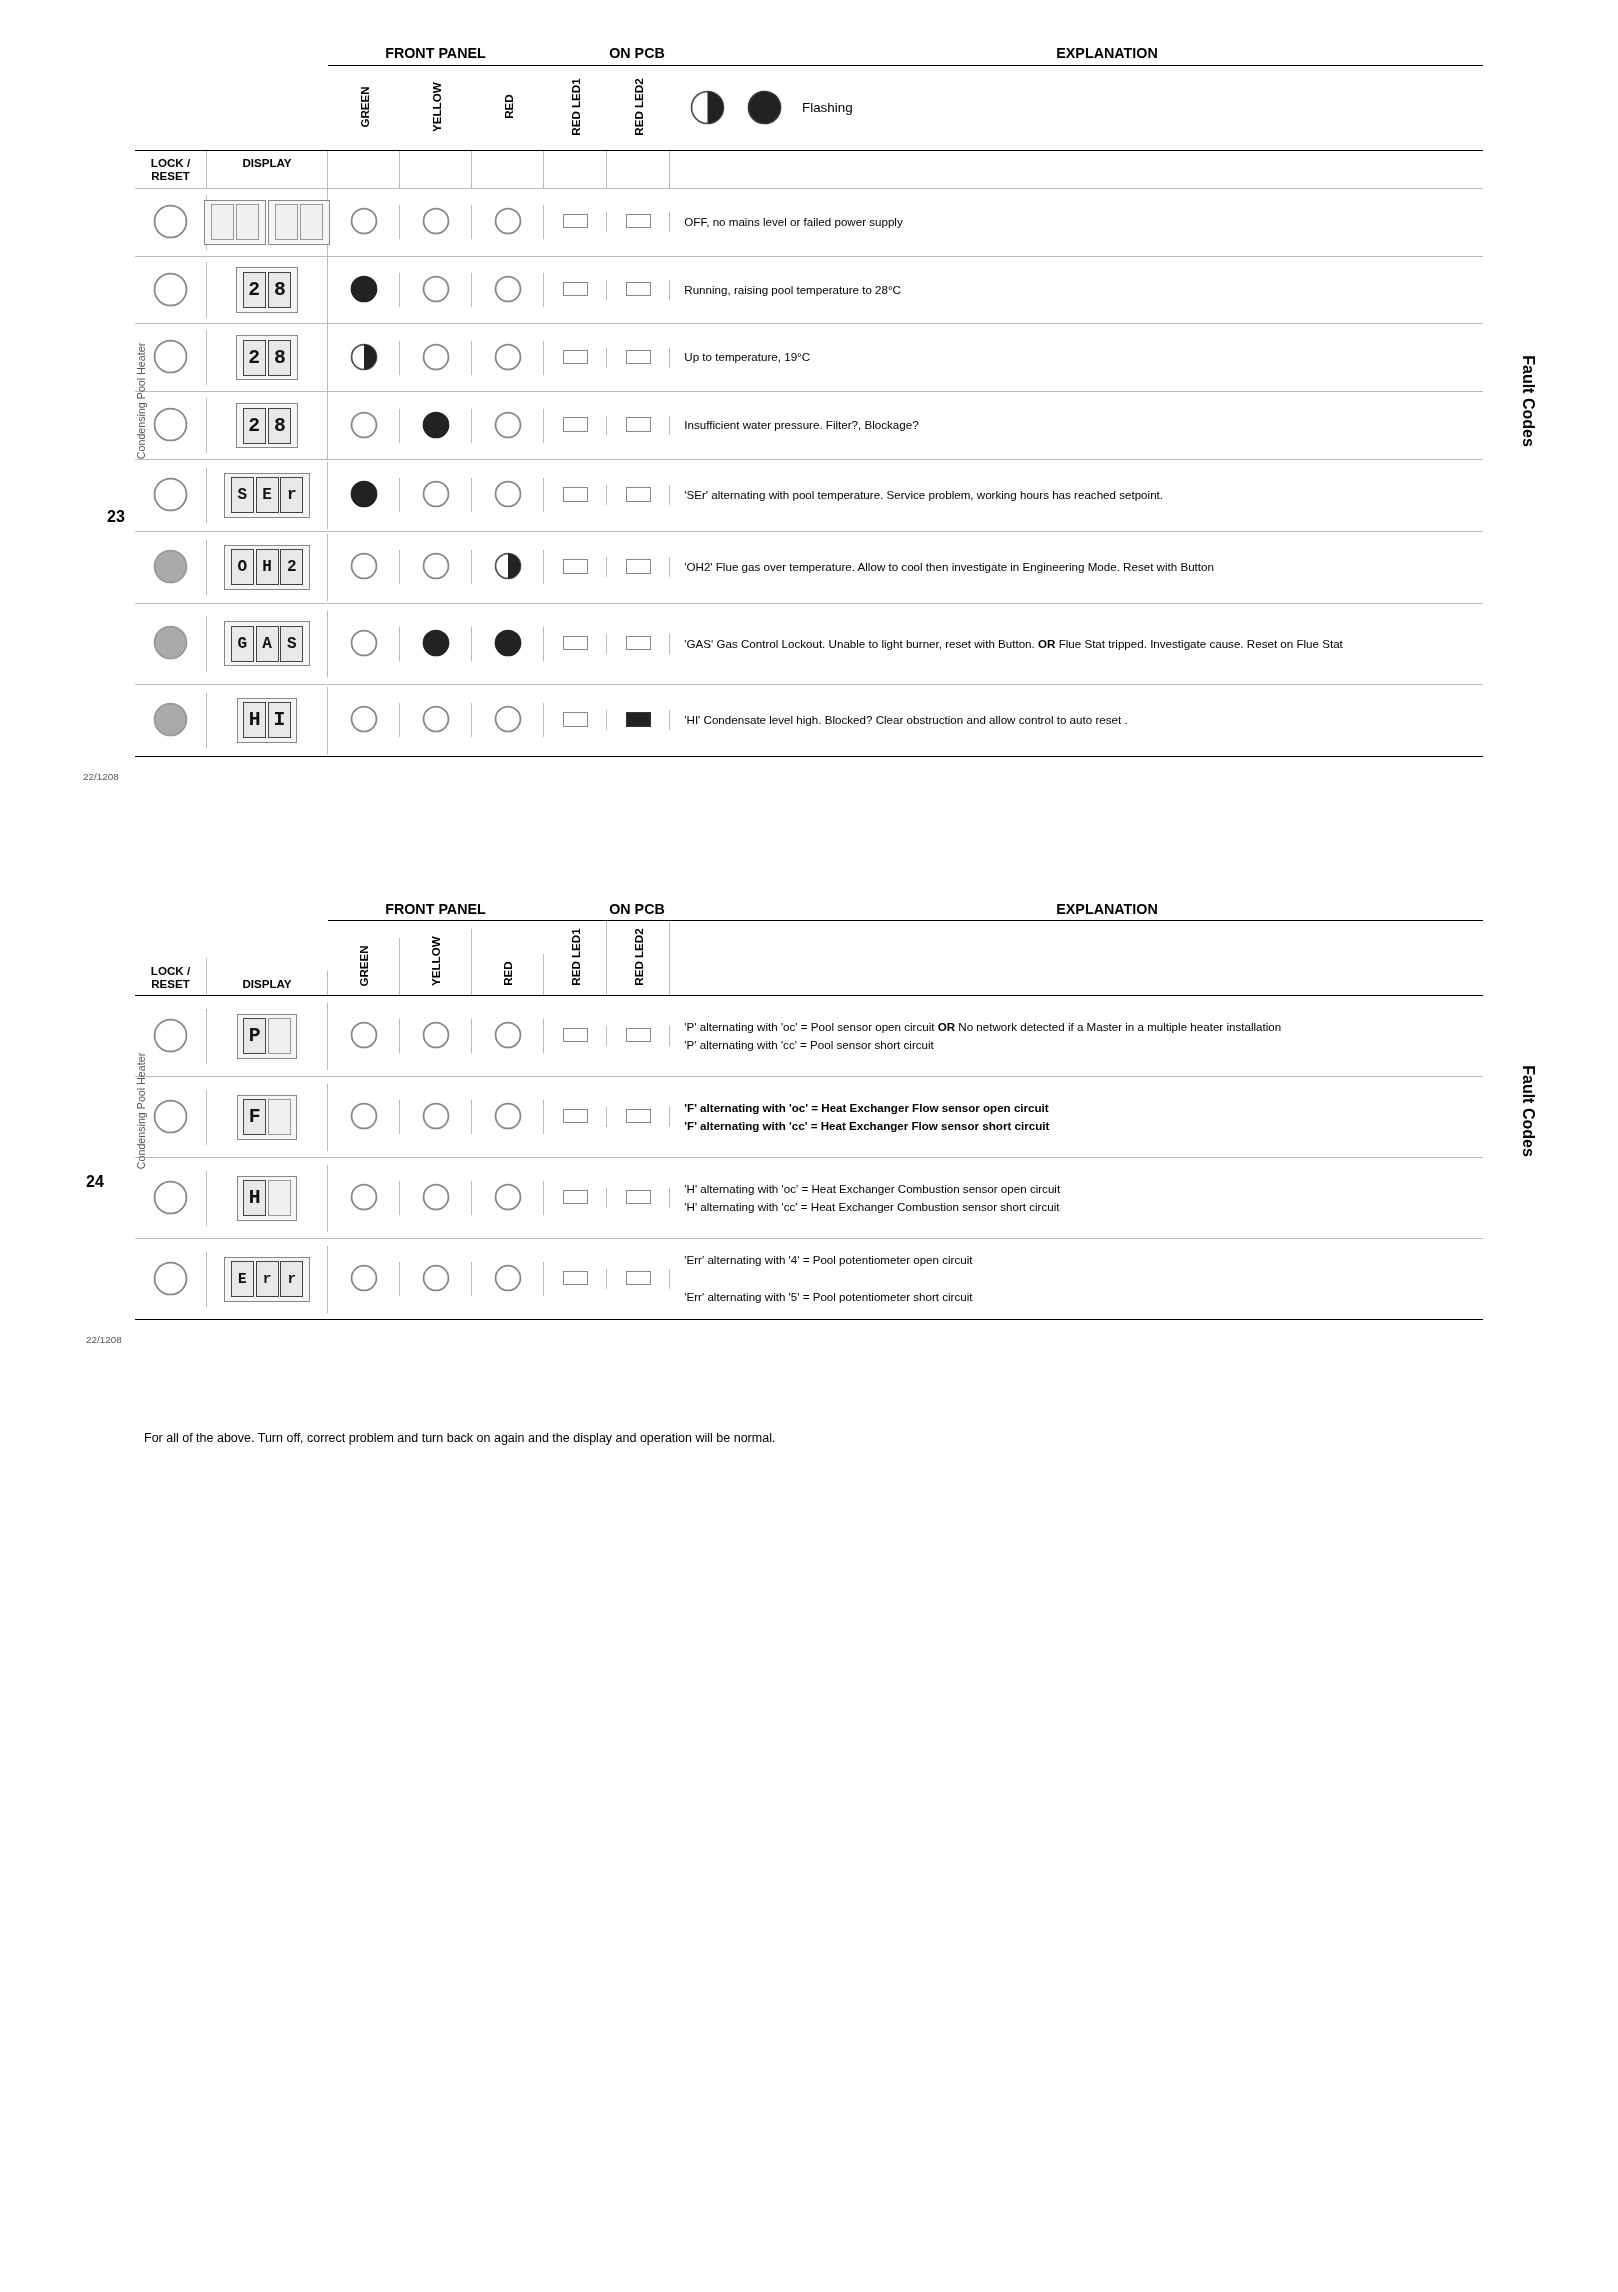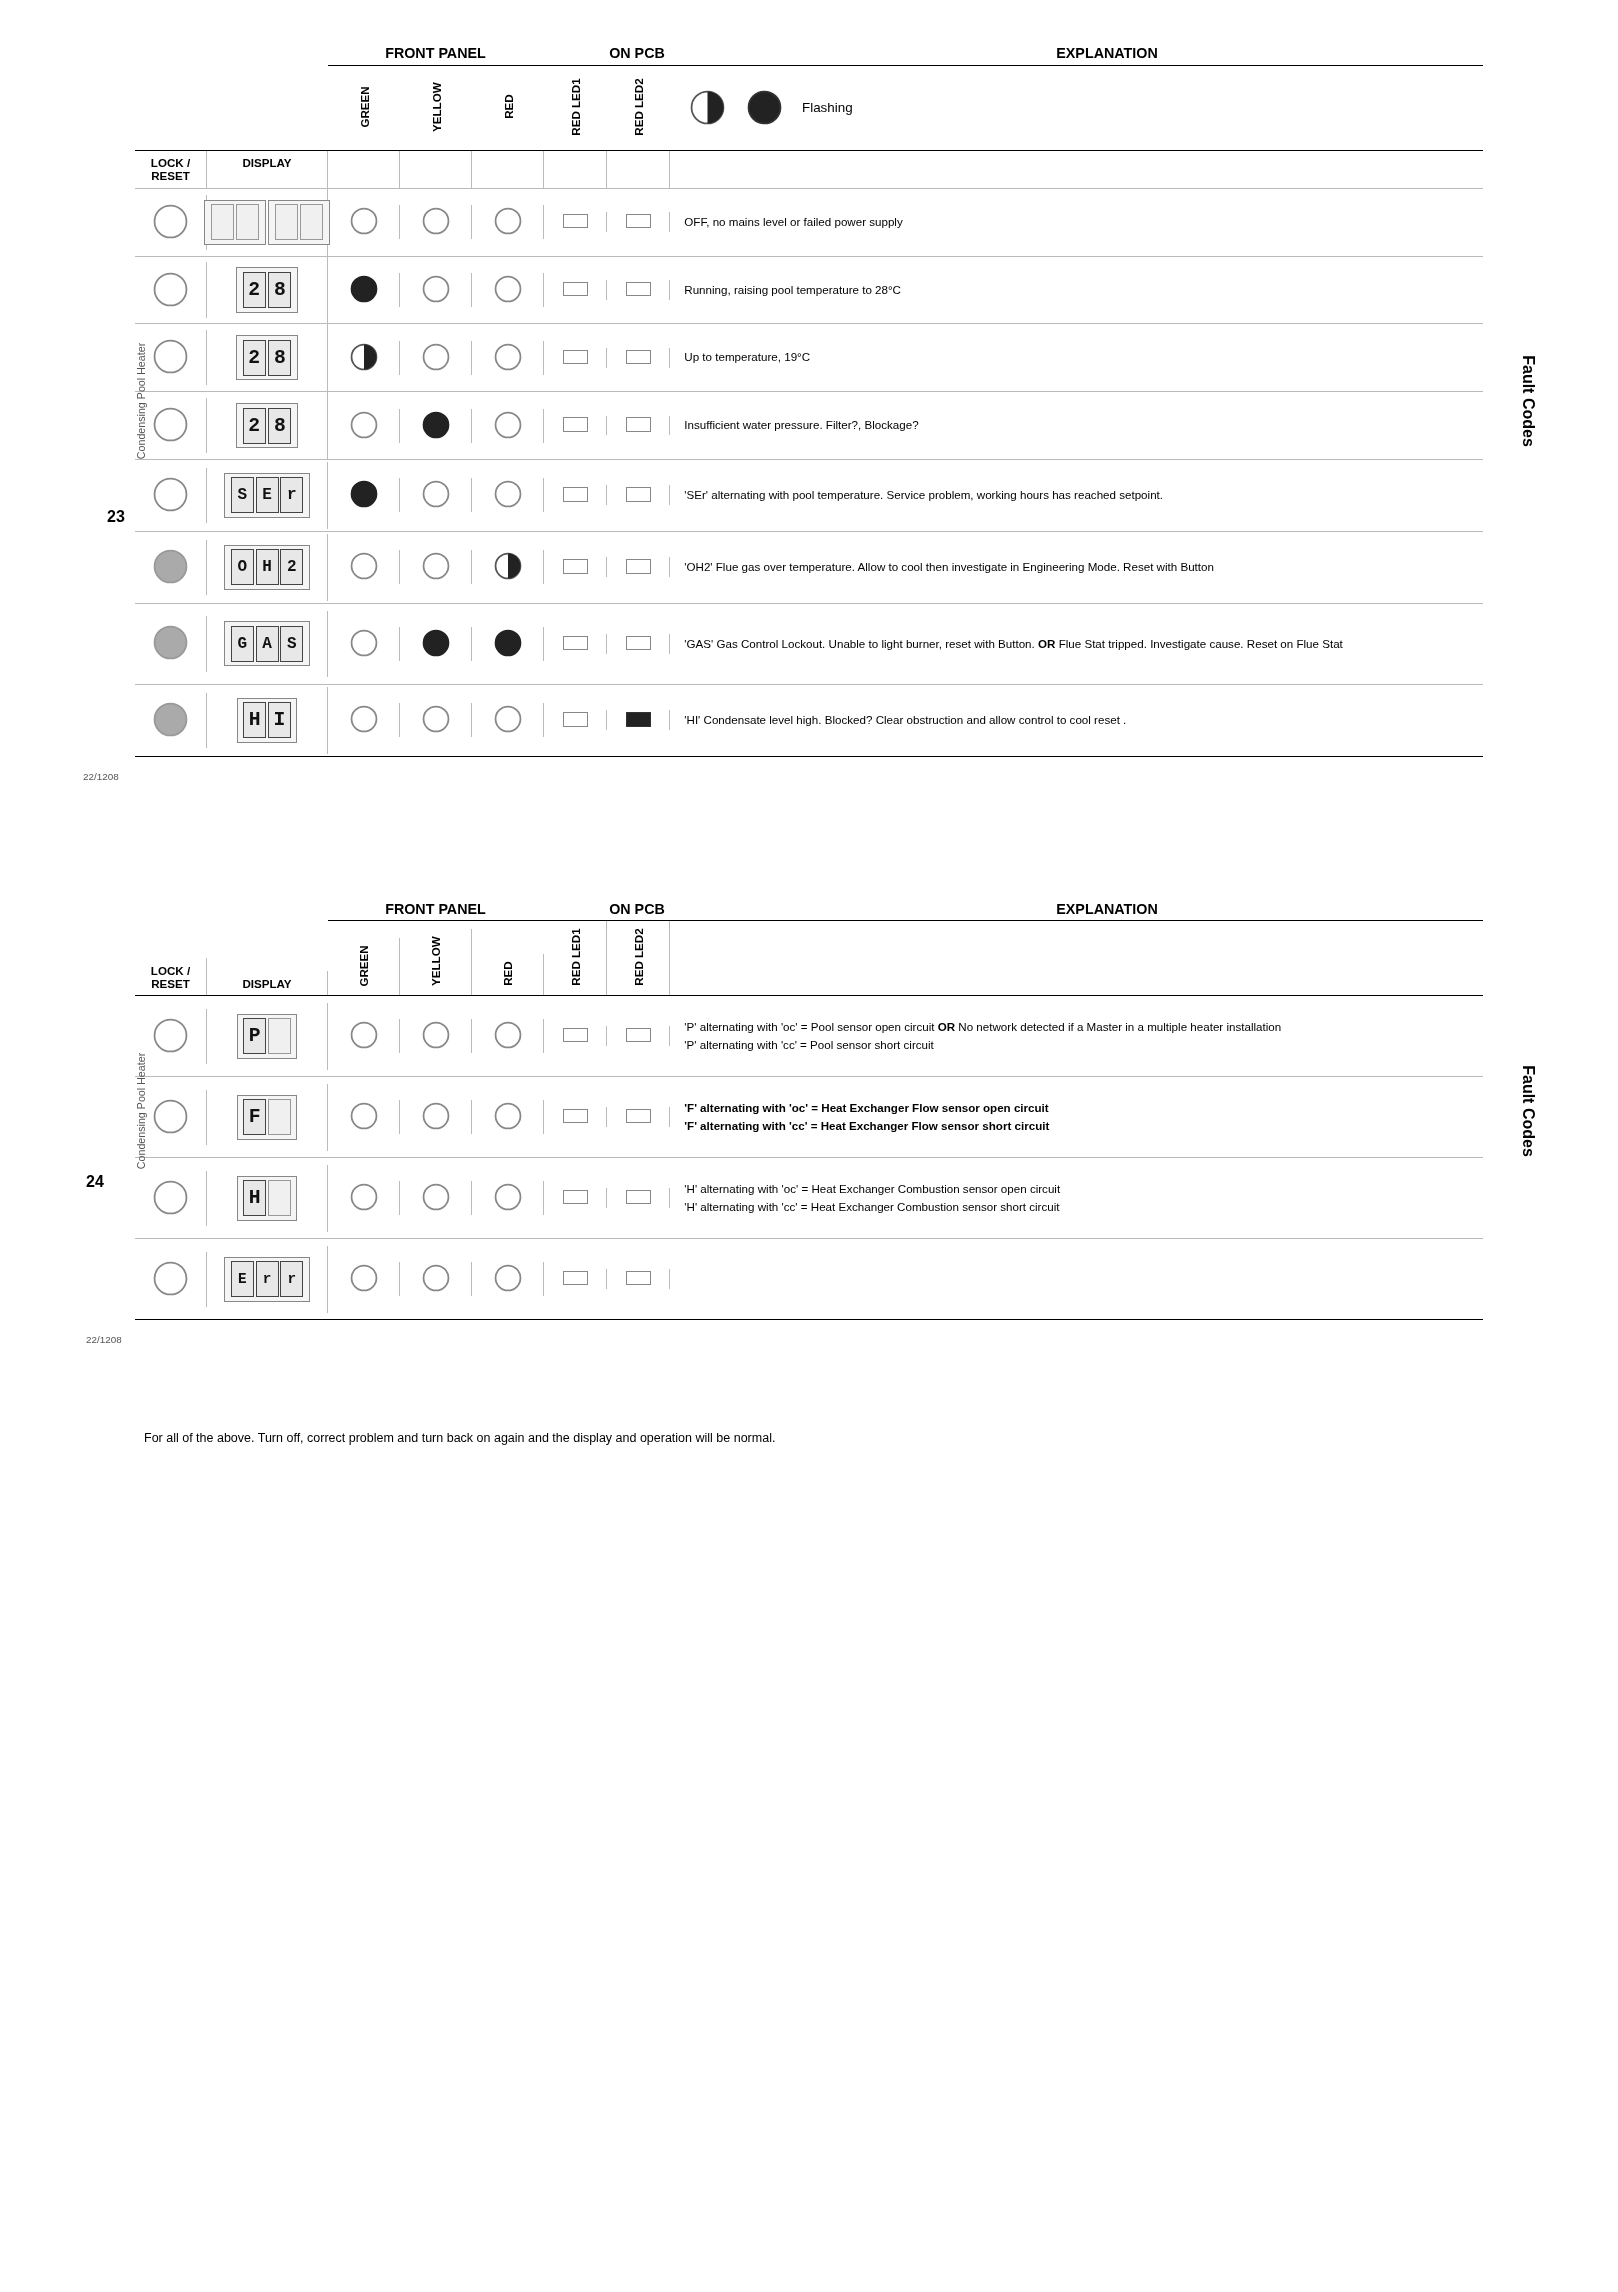--- a/index.html
+++ b/index.html
@@ -485,21 +485,21 @@
             <circle cx="18" cy="18" r="14" stroke="#888" stroke-width="2" fill="#fff"></circle>
           </svg>
       </div>
       <div style="width:63px; text-align:center; border-right:0.9px solid #bbb;">
         <div class="square-empty"></div>
       </div>
       <div style="width:63px; text-align:center; border-right:0.9px solid #bbb;">
         
         <div class="square-filled"></div>
       </div>
-      <div class="explanation-col" style="flex:1;">'HI' Condensate level high. Blocked? Clear obstruction and allow control to cool reset .</div>
+      <div class="explanation-col" style="flex:1;">'HI' Condensate level high. Blocked? Clear obstruction and allow control to auto reset .</div>
     </div>
 
   </div>
 
   <div style="height:36px;"></div>
 
   <div class="section-block" style="position:relative; margin-left:63px; margin-right:63px;">
 
     <div style="position:absolute; left:-52px; top:50%; transform:translateY(-50%) rotate(-90deg); font-size:10.7px; color:#555; white-space:nowrap;">Condensing Pool Heater</div>
 
@@ -690,20 +690,24 @@
         <svg width="32" height="32" viewBox="0 0 36 36">
             <circle cx="18" cy="18" r="14" stroke="#888" stroke-width="2" fill="#fff"></circle>
           </svg>
       </div>
       <div style="width:63px; text-align:center; border-right:0.9px solid #bbb;">
         <div class="square-empty"></div>
       </div>
       <div style="width:63px; text-align:center; border-right:0.9px solid #bbb;">
         <div class="square-empty"></div>
       </div>
+      <div class="explanation-col" style="flex:1;">
+        'Err' alternating with '4' = Pool potentiometer open circuit<br><br>
+        'Err' alternating with '5' = Pool potentiometer short circuit
+      </div>
     </div>
 
   </div>
 
   <div class="footer-text" style="margin-left:72px; margin-right:72px; margin-top:36px;">
     <span>For all of the above. Turn off, correct problem and turn back
 on again and the display and operation will be normal.</span>
   </div>
 
 </div>

